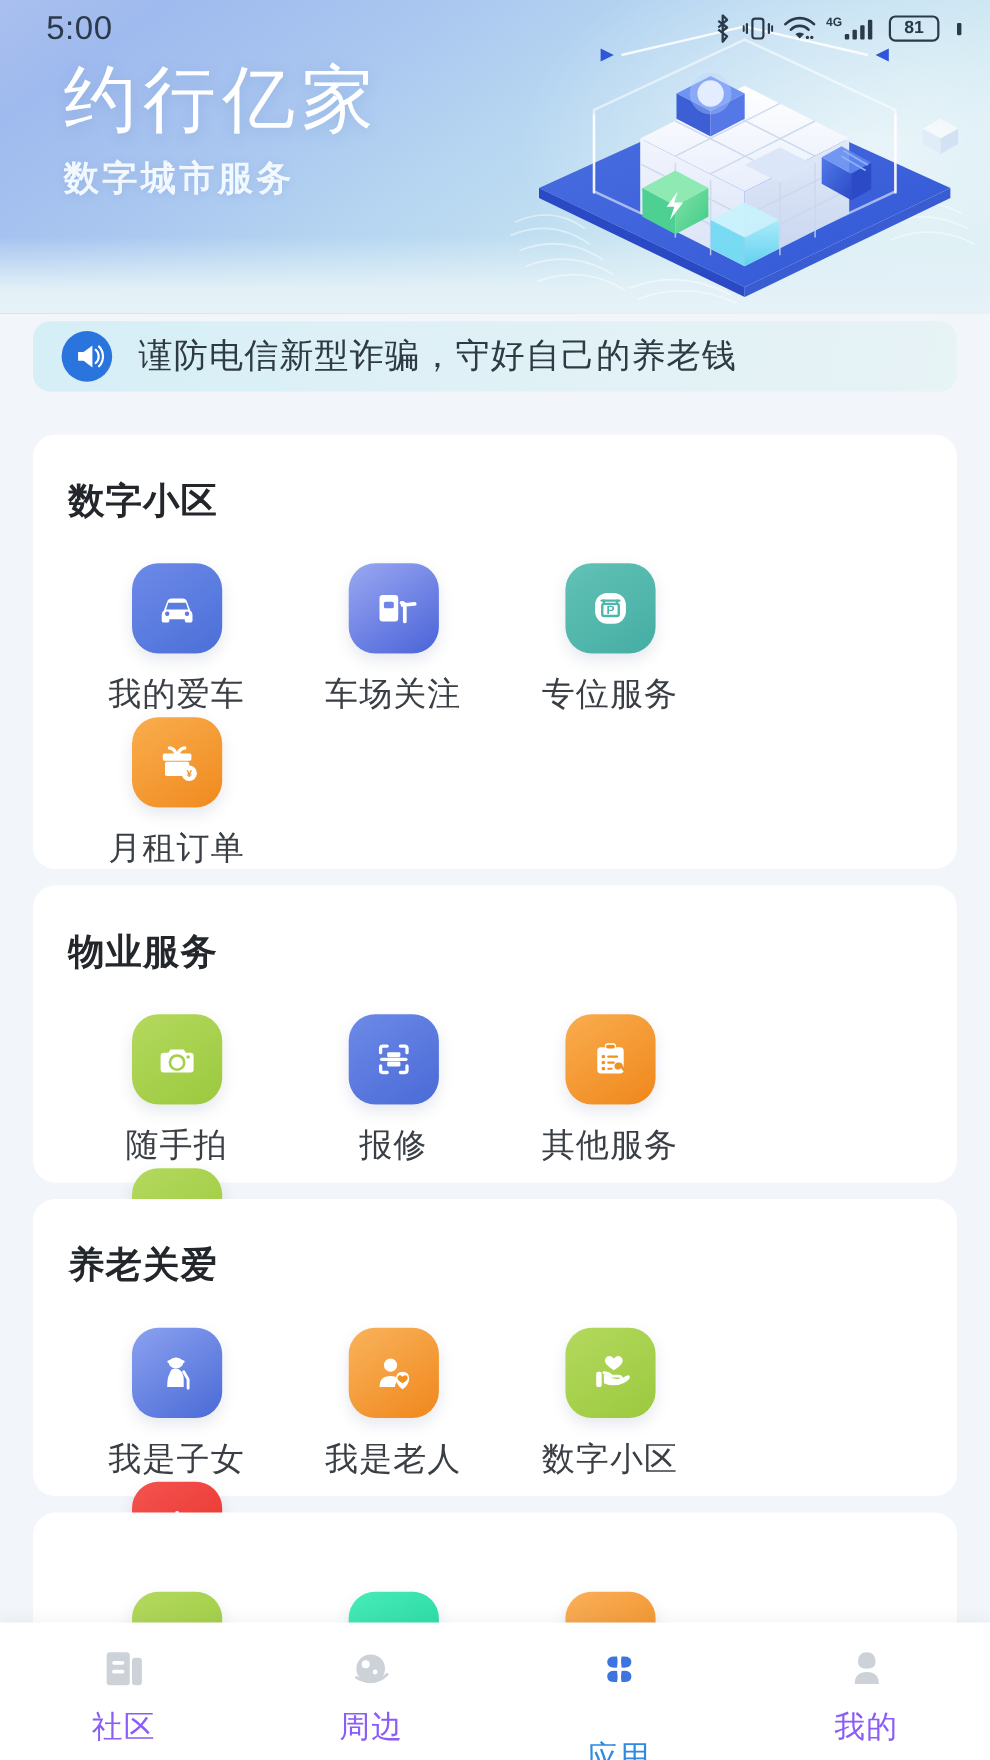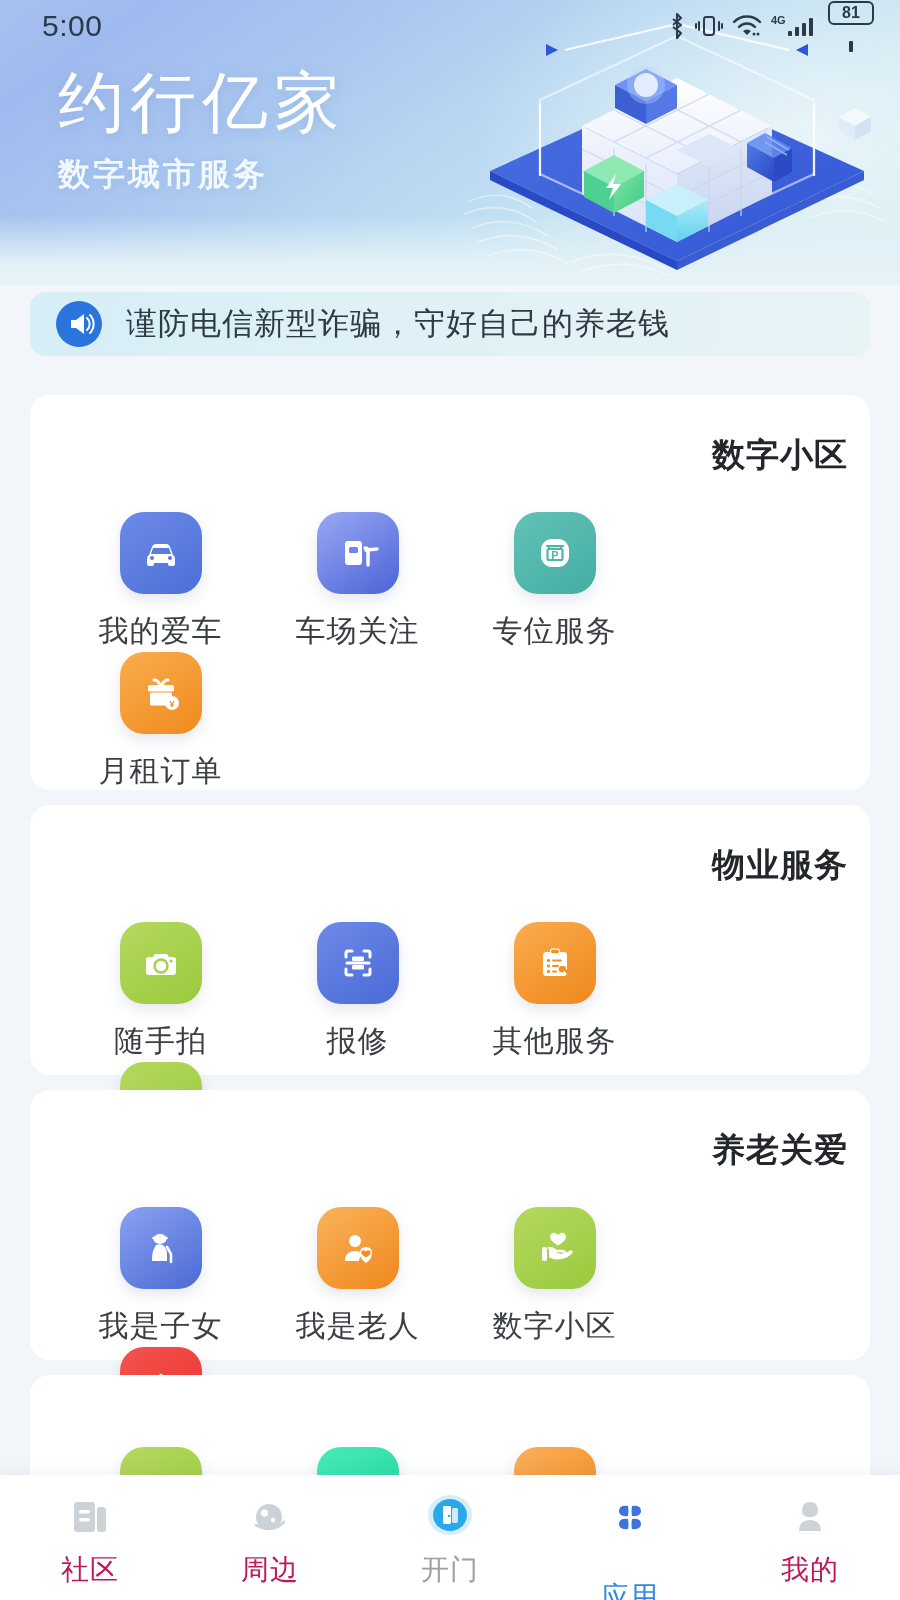--- a/index.html
+++ b/index.html
@@ -27,30 +27,30 @@
 
   
   .statusbar {
     position:absolute; top:0; left:0; width:900px; height:48px;
     display:flex; align-items:center; justify-content:space-between;
     padding:4px 26px 0 42px; z-index:30;
   }
   .status-time { font-size:30px; color:#2b3a4a; letter-spacing:.5px; font-weight:400; }
   .status-icons { display:flex; align-items:center; gap:9px; }
   .status-icons svg { display:block; }
-  .batt-wrap { display:flex; align-items:center; gap:16px;flex-direction:column; }
+  .batt-wrap { display:flex; align-items:center; gap:16px; }
   .batt-box {
     position:relative; width:46px; height:24px; border:2px solid #2b3a4a; border-radius:6px;
     display:flex; align-items:center; justify-content:center;
   }
   .batt-num { font-size:16px; color:#2b3a4a; font-weight:700; line-height:1; }
   .batt-tip { width:4px; height:11px; background:#2b3a4a; border-radius:1px; }
 
   
-  .hero-text { position:absolute; left:58px; top:68px; z-index:20; }
+  .hero-text { position:absolute; left:58px; top:56px; z-index:20; }
   .hero-title {
     font-size:66px; color:#ffffff; letter-spacing:6px; font-weight:400; line-height:1.05;
     text-shadow:0 2px 12px rgba(90,130,190,.25);
   }
   .hero-sub {
     margin-top:16px; font-size:32px; color:#f2f8ff; letter-spacing:3px; font-weight:700;
     text-shadow:0 1px 8px rgba(90,130,190,.20);
   }
 
   
@@ -86,34 +86,34 @@
   }
   .tile-icon svg { display:block; }
   .tile-label {
     margin-top:17px; font-size:30px; color:#3a3f45; letter-spacing:1px; white-space:nowrap;
   }
 
   #card-0 { top:395px;  height:395px; }
   #card-1 { top:805px;  height:270px; }
   #card-2 { top:1090px; height:270px; }
   #card-3 { top:1375px; height:200px; overflow:hidden; }
-  .card-inner { padding:38px 22px 0 32px;text-align:right; }
+  .card-inner { padding:38px 22px 0 32px; }
   .card-inner .grid { margin-top:34px; }
   .grid-row2 { margin-top:30px !important; }
 
   
   .tabbar {
     position:absolute; left:0; bottom:0; width:900px; height:125px;
     background:#ffffff; display:flex; align-items:flex-start; z-index:40;
     box-shadow:0 -3px 14px rgba(80,100,140,.07);
   }
   .tab { flex:1; display:flex; flex-direction:column; align-items:center; padding-top:14px; }
   .tab-ic { height:56px; display:flex; align-items:center; justify-content:center; }
   .tab-ic svg { display:block; }
-  .tab-label { margin-top:6px; font-size:28px; color:#be185d; letter-spacing:1px; }
+  .tab-label { margin-top:6px; font-size:28px; color:#8b5cf6; letter-spacing:1px; }
   .tab.active .tab-label { color:#2f8ae0;margin-top:33px; }
   .tab.center .tab-label { color:#9aa0a6; }
 </style>
 </head>
 <body>
 
 <div id="app">
 
   <div class="header">
 
@@ -588,32 +588,20 @@
         <svg width="48" height="48" viewBox="0 0 48 48">
           <circle cx="23" cy="24" r="13" fill="#cdd2d8"></circle>
           <circle cx="18.5" cy="20" r="3.6" fill="#ffffff"></circle>
           <circle cx="27" cy="27" r="2.2" fill="#ffffff"></circle>
           <path d="M10 32 q16 9 28 -3" fill="none" stroke="#cdd2d8" stroke-width="2.6" stroke-linecap="round"></path>
         </svg>
       </span>
       <span class="tab-label">周边</span>
     </div>
 
-    <div class="tab center">
-      <span class="tab-ic">
-        <svg width="60" height="56" viewBox="0 0 60 56">
-          <ellipse cx="30" cy="26" rx="22" ry="20" fill="#3ab3ef" opacity=".22"></ellipse>
-          <ellipse cx="30" cy="26" rx="17" ry="16" fill="#2aa8ea"></ellipse>
-          <rect x="23" y="17" width="8" height="18" rx="1.4" fill="#ffffff"></rect>
-          <rect x="32" y="19" width="6" height="15" rx="1.4" fill="#cfeafb"></rect>
-          <circle cx="29" cy="27" r="1.3" fill="#2aa8ea"></circle>
-        </svg>
-      </span>
-      <span class="tab-label">开门</span>
-    </div>
 
     <div class="tab active">
       <span class="tab-ic">
         <svg width="48" height="48" viewBox="0 0 48 48">
           <g fill="#3d74e0">
             <path d="M22 23 q-9 1 -9 -5 q0 -6 9 -5 q1 4 0 10 z"></path>
             <path d="M26 23 q9 1 9 -5 q0 -6 -9 -5 q-1 4 0 10 z"></path>
             <path d="M22 26 q-9 -1 -9 5 q0 6 9 5 q1 -4 0 -10 z"></path>
             <path d="M26 26 q9 -1 9 5 q0 6 -9 5 q-1 -4 0 -10 z"></path>
           </g>

